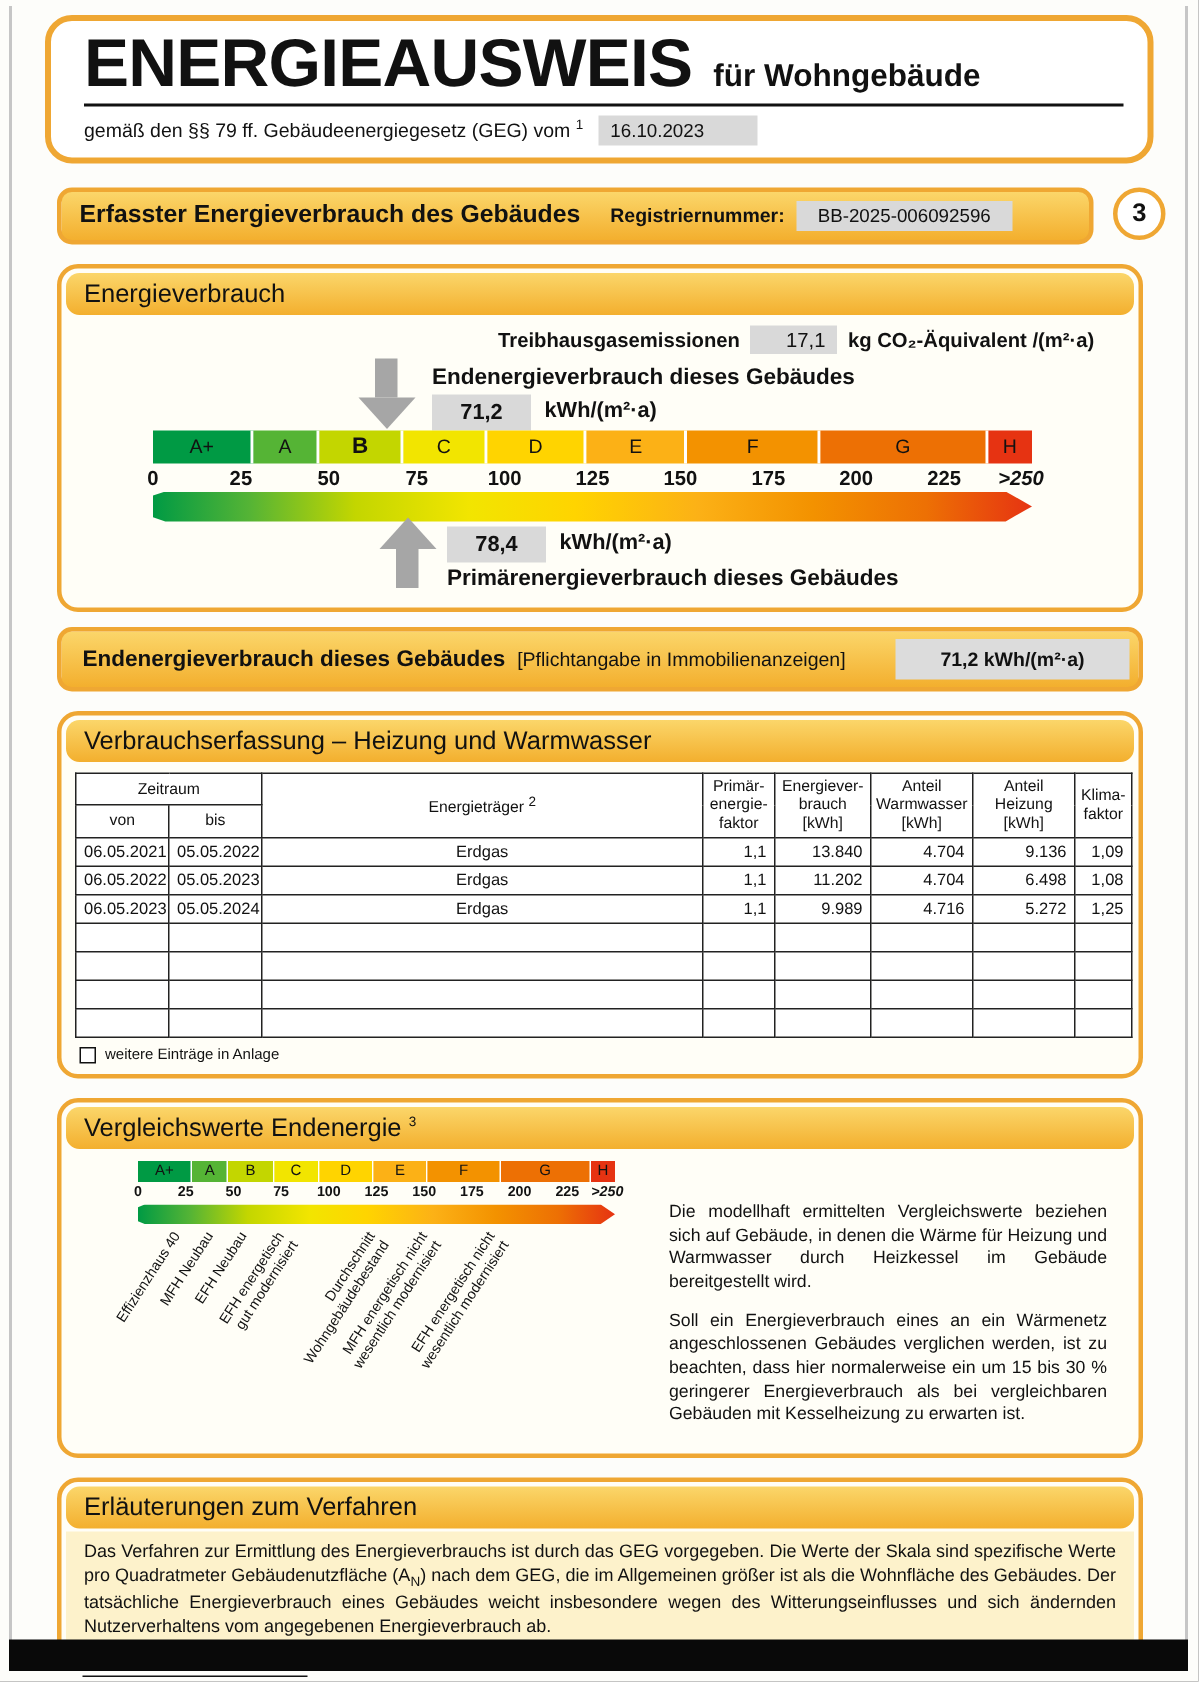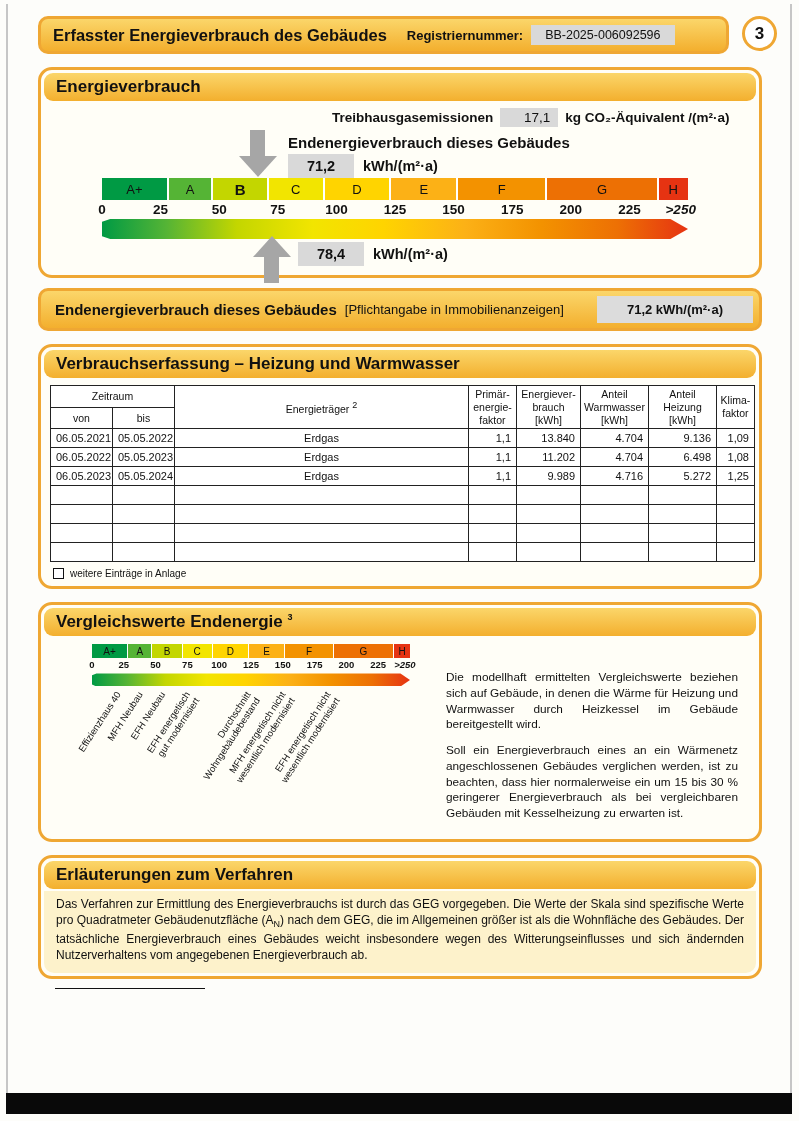--- a/index.html
+++ b/index.html
@@ -21,29 +21,29 @@
   
   .banner-row{display:flex;align-items:flex-start;margin:16px 22px 0 38px;gap:13px;}
   .banner{flex:1;border:3px solid #efa733;border-radius:10px;background:linear-gradient(180deg,#fbd66a,#f3af2e);display:flex;align-items:center;padding:6px 12px;}
   .banner-title{font-size:16.5px;font-weight:700;}
   .reg-label{margin-left:20px;font-size:13px;font-weight:700;}
   .reg-value{margin-left:8px;padding:3px 14px;font-size:12.5px;}
   .page-circle{width:29px;height:29px;border:3px solid #efa733;border-radius:50%;display:flex;align-items:center;justify-content:center;font-size:17px;font-weight:700;background:#fff;flex:none;}
 
   
   .section-box{margin:13px 37px 0 38px;border:3px solid #efa733;border-radius:14px;background:#fffef7;padding:3px;}
-  .section-header{background:linear-gradient(180deg,#fbd66a,#f3af2e);border-radius:9px;font-size:17px;font-weight:700;padding:4px 12px;}
+  .section-header{background:linear-gradient(180deg,#fbd66a,#f3af2e);border-radius:9px;font-size:17px;font-weight:400;padding:4px 12px;}
 
   
   .ghg-row{display:flex;align-items:center;gap:7px;padding:7px 6px 2px 288px;font-size:13.5px;font-weight:700;text-align:right;}
   .ghg-value{padding:2px 8px;min-width:42px;font-weight:400;}
   .scale-area{position:relative;margin:2px 0 0 58px;width:586px;padding-bottom:6px;}
   .end-block{height:47px;padding-left:186px;}
   .end-label{font-size:15px;font-weight:700;line-height:23px;}
-  .val-row{display:flex;align-items:center;gap:9px;font-size:14.5px;font-weight:700;line-height:22px;}
+  .val-row{display:flex;align-items:flex-start;gap:9px;font-size:14.5px;font-weight:700;line-height:22px;}
   .val-box{padding:1px 14px;min-width:38px;text-align:center;font-weight:700;}
   .bands{display:flex;height:22px;}
   .band{box-sizing:border-box;border-right:2px solid #fff;display:flex;align-items:center;justify-content:center;font-size:13px;}
   .band:last-child{border-right:none;}
   .band-hl{font-weight:700;font-size:15px;}
   .ticks{position:relative;height:17px;margin-top:1px;font-size:13.5px;font-weight:700;}
   .tick{position:absolute;top:1px;transform:translateX(-50%);}
   .tick-last{transform:translateX(-74%);font-style:italic;}
   .gradbar{height:20px;margin-top:1px;background:linear-gradient(90deg,#009a44 0%,#55b435 11%,#c3d600 23%,#f2e500 36%,#ffd400 48%,#fcb116 62%,#f39200 75%,#ed7004 88%,#e63312 100%);clip-path:polygon(0% 14%,1.4% 0%,97% 0%,100% 50%,97% 100%,1.4% 100%,0% 86%);}
   .prim-block{padding-left:196px;margin-top:3px;}
@@ -94,20 +94,30 @@
   .footnotes{margin:9px 0 0 55px;font-size:10.8px;}
   .fn-rule{width:150px;border-top:1.5px solid #111;margin-bottom:5px;}
 </style>
 </head>
 <body>
 
 <div class="page">
   <div class="edge edge-l"></div>
   <div class="edge edge-r"></div>
 
+  <div class="hdr-box">
+    <div class="hdr-title-row">
+      <span class="hdr-title">ENERGIEAUSWEIS</span>
+      <span class="hdr-subtitle">für Wohngebäude</span>
+    </div>
+    <div class="hdr-law-row">
+      <span><span>gemäß den §§ 79 ff. Gebäudeenergiegesetz (GEG) vom</span>&nbsp;<sup>1</sup></span>
+      <span class="gray-box law-date">16.10.2023</span>
+    </div>
+  </div>
 
   <div class="banner-row">
     <div class="banner">
       <span class="banner-title">Erfasster Energieverbrauch des Gebäudes</span>
       <span class="reg-label">Registriernummer:</span>
       <span class="gray-box reg-value">BB-2025-006092596</span>
     </div>
     <div class="page-circle">3</div>
   </div>
 
@@ -165,20 +175,21 @@
       <div class="block-arrow arrow-up" style="left: 29%;">
         <div class="ba-head-up"></div>
         <div class="ba-shaft"></div>
       </div>
 
       <div class="prim-block">
         <div class="val-row">
           <span class="gray-box val-box">78,4</span>
           <span>kWh/(m²·a)</span>
         </div>
+        <div class="prim-label">Primärenergieverbrauch dieses Gebäudes</div>
       </div>
     </div>
   </div>
 
   <div class="mand">
     <span class="mand-title">Endenergieverbrauch dieses Gebäudes</span>
     <span class="mand-note">[Pflichtangabe in Immobilienanzeigen]</span>
     <span class="mand-value">71,2 kWh/(m²·a)</span>
   </div>
 

